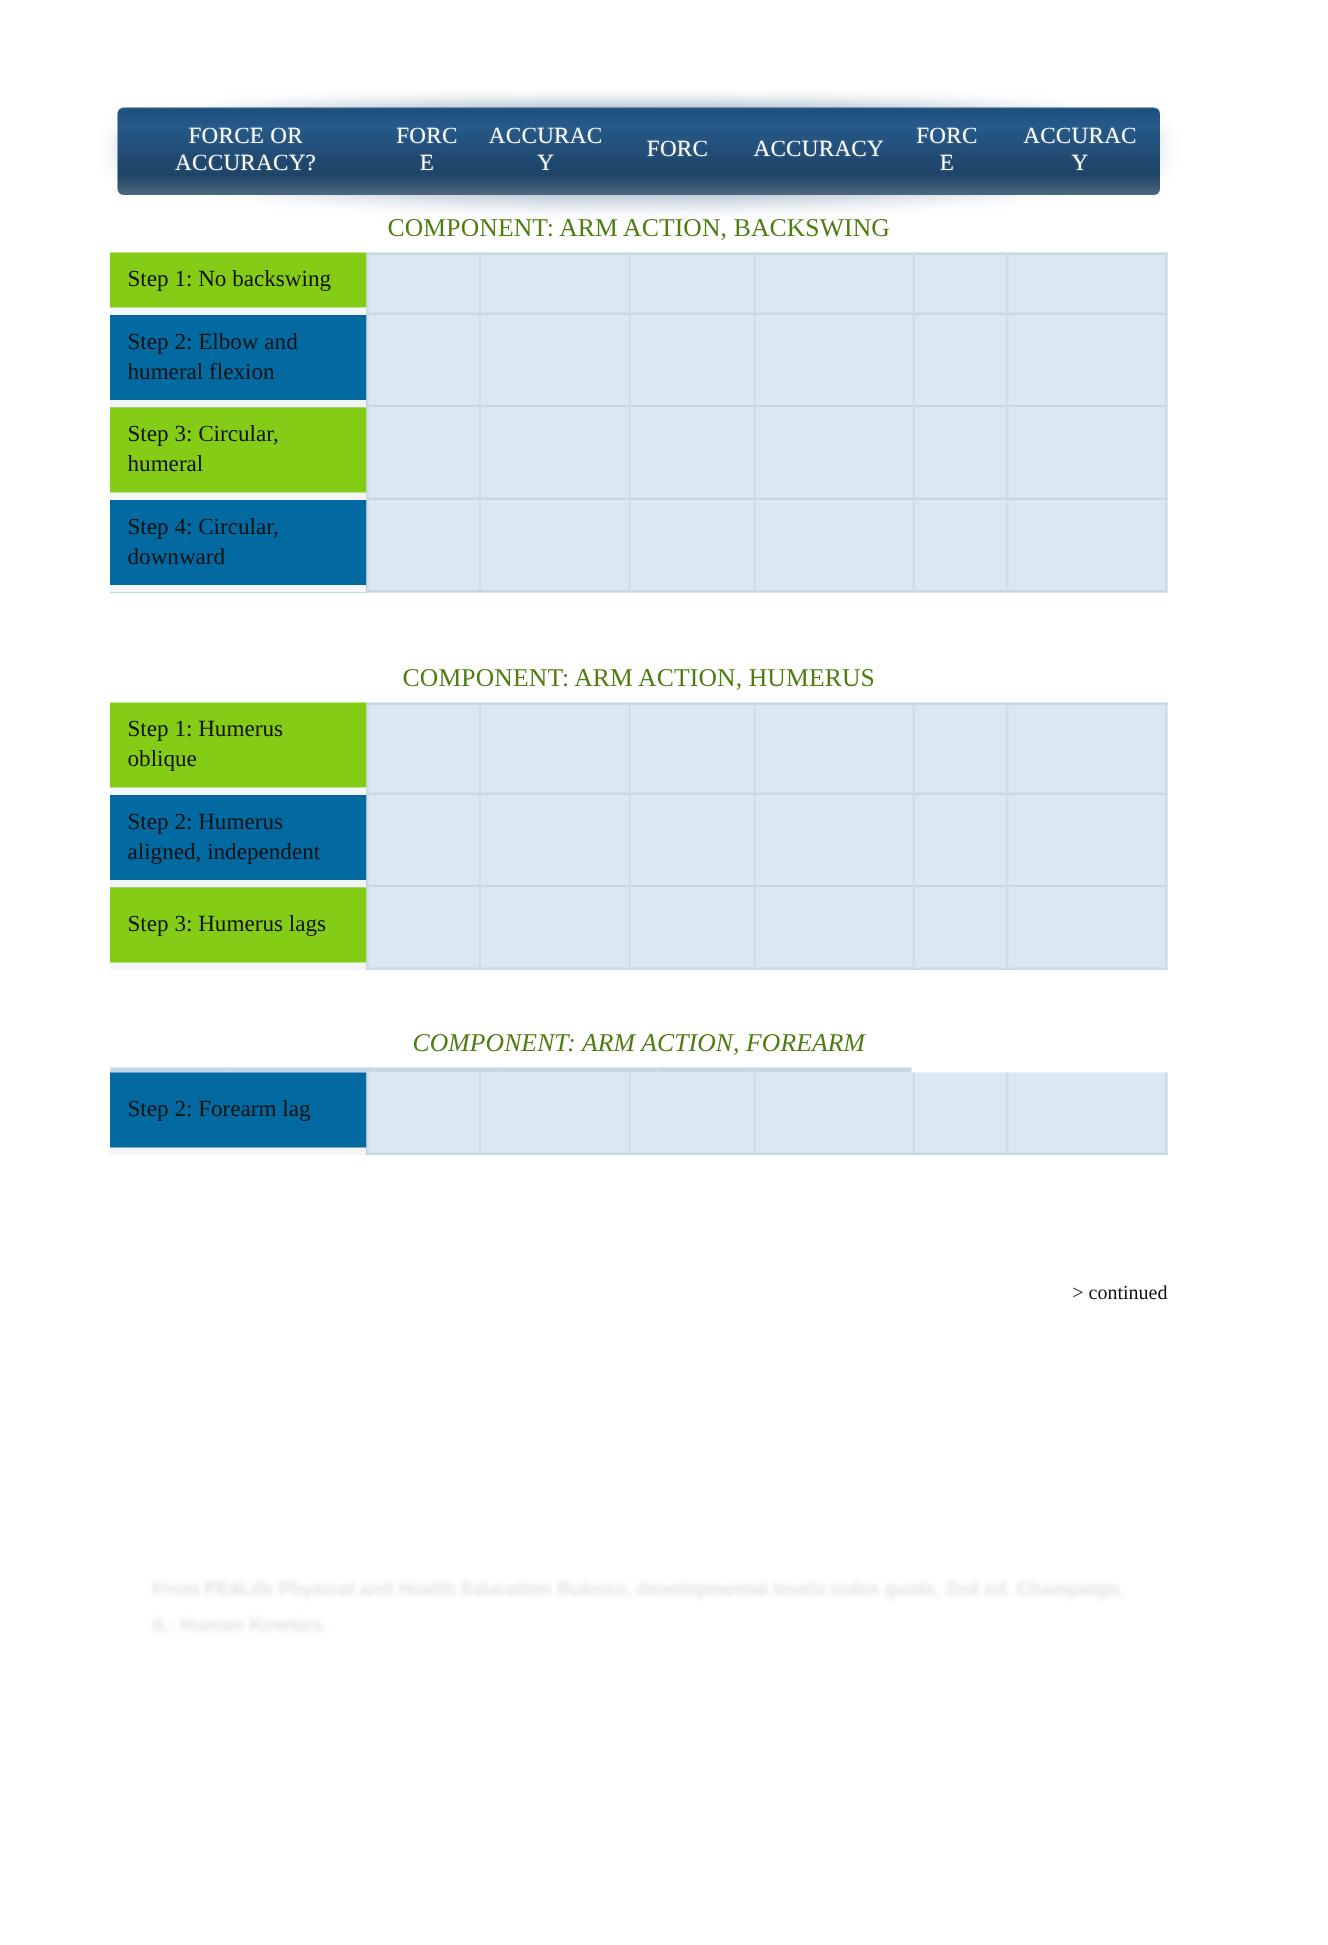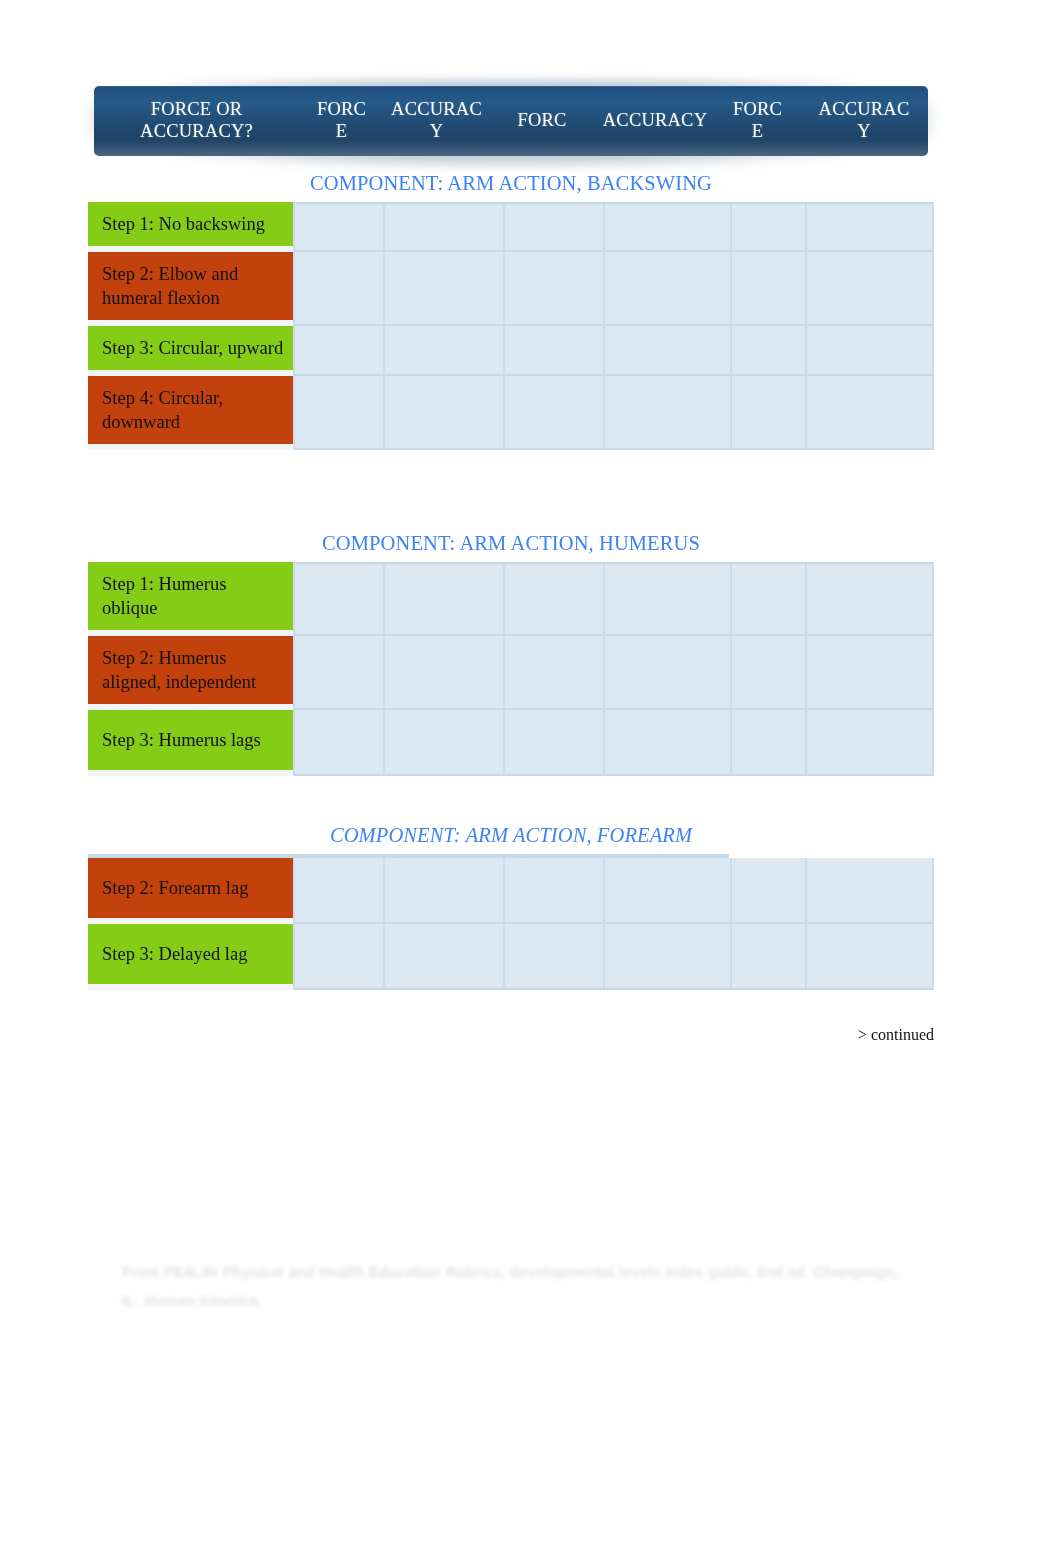--- a/index.html
+++ b/index.html
@@ -82,21 +82,21 @@
   .hc4 { width: 120px; }
   .hc5 { width:  85px; }
   .hc6 { width: 128px; }
   .section-title {
     position: absolute;
     left: 88px;
     width: 846px;
     text-align: center;
     font-size: 20.5px;
     letter-spacing: 0.1px;
-    color: #3b82f6;
+    color: #4d7c0f;
     white-space: nowrap;
   }
 
   .table {
     position: absolute;
     left: 88px;
     width: 846px;
     box-sizing: border-box;
   }
   .trow {
@@ -109,21 +109,21 @@
     box-sizing: border-box;
     padding: 10px 8px 10px 14px;
     font-size: 18.5px;
     line-height: 1.30;
     color: #111111;
     background: #84cc16;
     border-bottom: 6px solid #f4f5f6;
     border-top: 0;
     position: relative;
   }
-  .label-cell.shade { background: #c2410c; }
+  .label-cell.shade { background: #0369a1; }
   .grid-cell {
     box-sizing: border-box;
     background: #dce8f1;
     border-right: 2px solid #ccdce8;
     border-bottom: 2px solid #c6d7e5;
   }
   .grid-cell.first { border-left: 2px solid #ccdce8; }
   .grid-cell.topline { border-top: 2px solid #c6d7e5; }
 
   
@@ -220,21 +220,21 @@
       <div class="label-cell shade">Step 2: Elbow and humeral flexion</div>
       <div class="grid-cell gc1 first"></div>
       <div class="grid-cell gc2"></div>
       <div class="grid-cell gc3"></div>
       <div class="grid-cell gc4"></div>
       <div class="grid-cell gc5"></div>
       <div class="grid-cell gc6"></div>
     </div>
 
     <div class="trow">
-      <div class="label-cell">Step 3: Circular, upward</div>
+      <div class="label-cell">Step 3: Circular, humeral</div>
       <div class="grid-cell gc1 first"></div>
       <div class="grid-cell gc2"></div>
       <div class="grid-cell gc3"></div>
       <div class="grid-cell gc4"></div>
       <div class="grid-cell gc5"></div>
       <div class="grid-cell gc6"></div>
     </div>
 
     <div class="trow">
       <div class="label-cell shade">Step 4: Circular, downward</div>
@@ -298,29 +298,20 @@
     <div class="trow">
       <div class="label-cell shade" style="padding-top:18px;padding-bottom:18px;">Step 2: Forearm lag</div>
       <div class="grid-cell gc1 first"></div>
       <div class="grid-cell gc2"></div>
       <div class="grid-cell gc3"></div>
       <div class="grid-cell gc4"></div>
       <div class="grid-cell gc5"></div>
       <div class="grid-cell gc6"></div>
     </div>
 
-    <div class="trow">
-      <div class="label-cell" style="padding-top:18px;padding-bottom:18px;">Step 3: Delayed lag</div>
-      <div class="grid-cell gc1 first"></div>
-      <div class="grid-cell gc2"></div>
-      <div class="grid-cell gc3"></div>
-      <div class="grid-cell gc4"></div>
-      <div class="grid-cell gc5"></div>
-      <div class="grid-cell gc6"></div>
-    </div>
 
   </div>
 
   <div class="continued" style="top:1026px;">&gt; continued</div>
 
   <div class="footer">From PE4Life Physical and Health Education Rubrics, developmental levels index guide, 2nd ed. Champaign, IL: Human Kinetics.</div>
 
 </div>
 
 </body></html>

